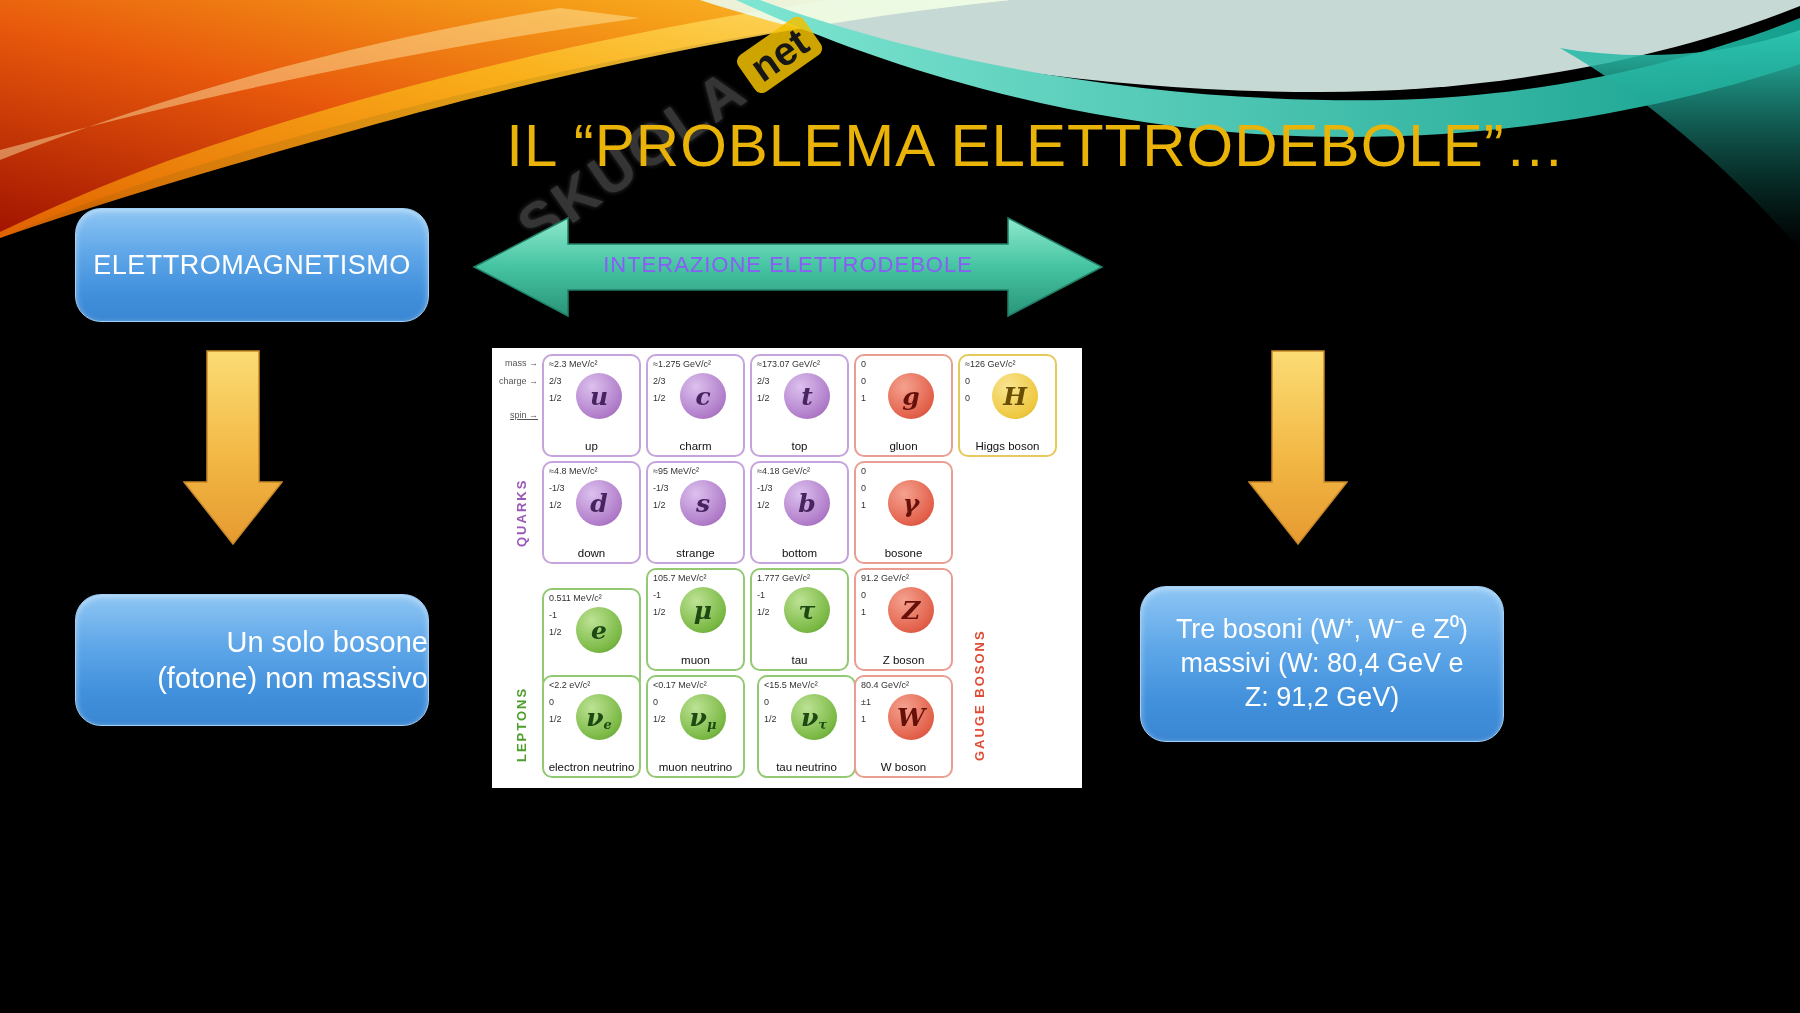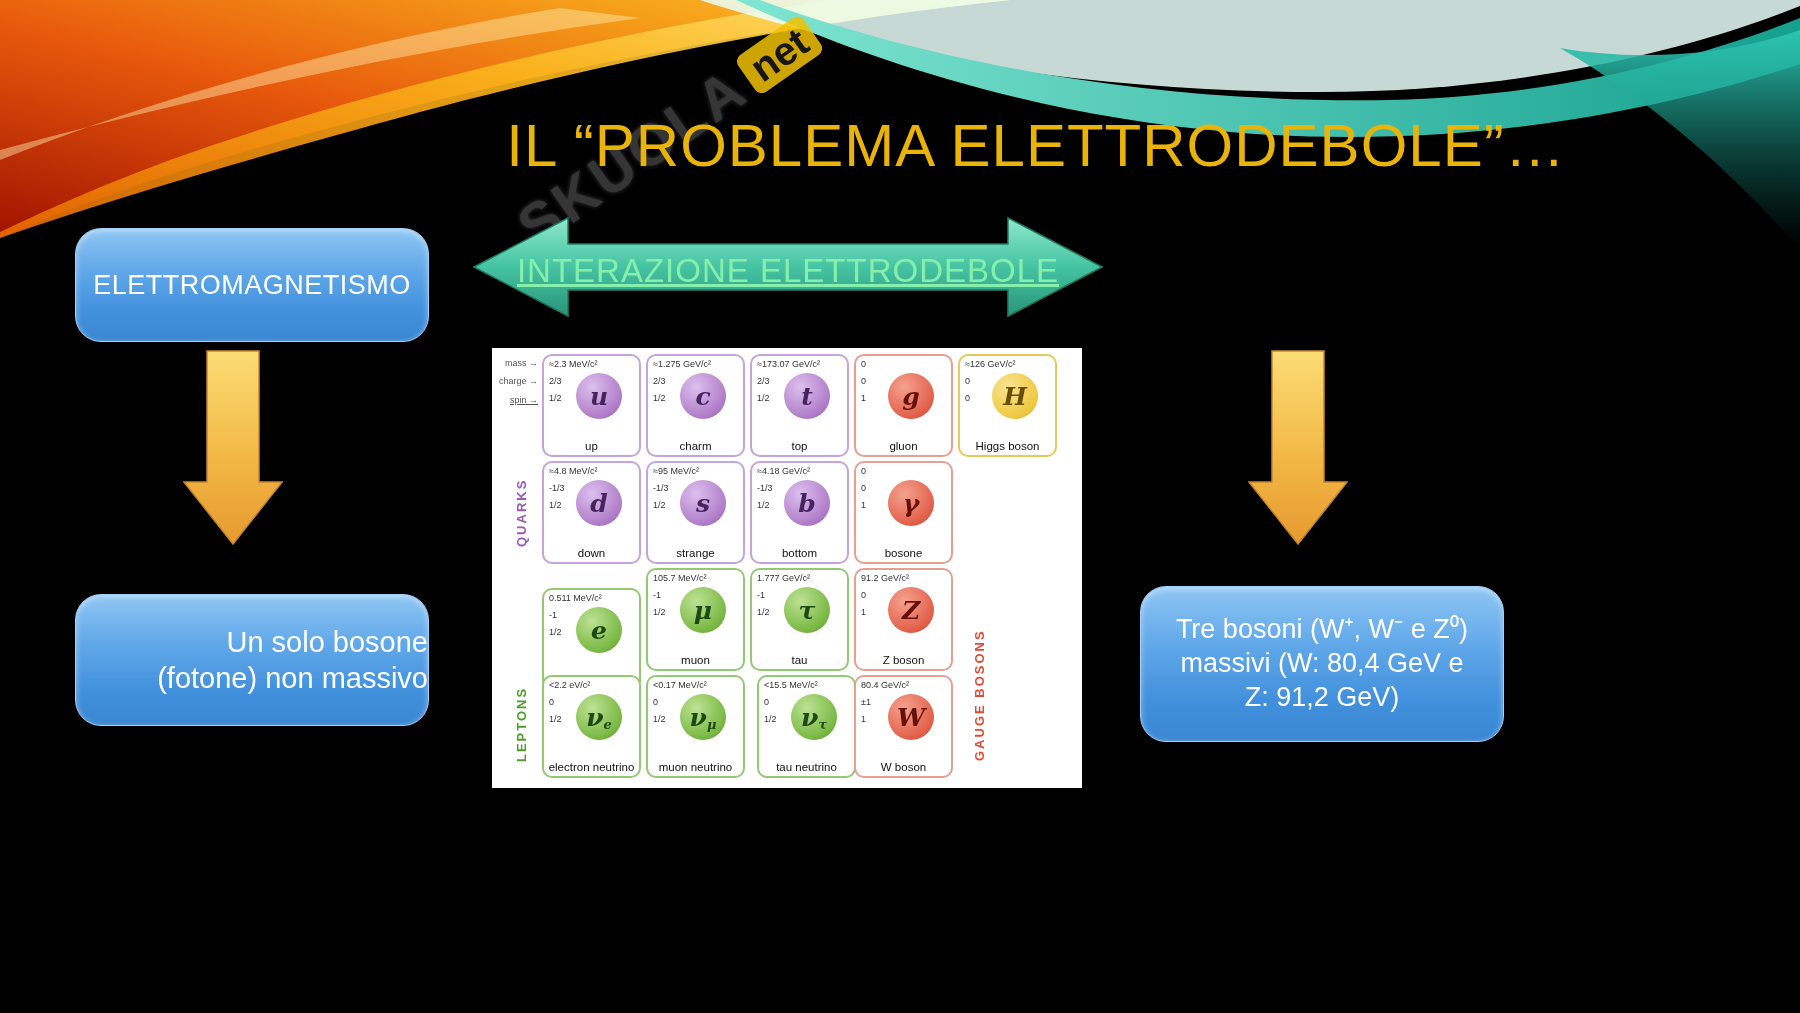--- a/index.html
+++ b/index.html
@@ -21,40 +21,40 @@
   .title{position:absolute;left:340px;top:95px;width:1360px;margin:16px;text-align:center;
          font-size:60px;font-weight:400;color:#eab308;letter-spacing:1px;z-index:2;}
 
   
   .bluebox{position:absolute;border-radius:26px;z-index:2;
            background:linear-gradient(180deg,#8ec6f4 0%,#5ea6e8 40%,#4190dc 75%,#3a86d2 100%);
            border:1px solid #9fd0f7;
            box-shadow:0 8px 18px rgba(0,0,0,0.55), inset 0 2px 6px rgba(255,255,255,0.45);
            color:#fff;display:flex;flex-direction:column;align-items:center;justify-content:center;
            text-align:center;}
-  .box-tl{left:75px;top:208px;width:352px;height:112px;font-size:27px;letter-spacing:0.5px;margin-top:20px;}
+  .box-tl{left:75px;top:208px;width:352px;height:112px;font-size:27px;letter-spacing:0.5px;}
   .box-tr{left:1136px;top:208px;width:356px;height:112px;font-size:27px;letter-spacing:0.5px;}
   .box-bl{left:75px;top:594px;width:352px;height:130px;font-size:29px;line-height:1.25;align-items:flex-end;}
   .box-br{left:1140px;top:586px;width:362px;height:154px;font-size:27px;line-height:1.25;}
 
   
   .arrow-wrap{position:absolute;left:468px;top:212px;width:640px;height:110px;z-index:2;}
   .arrow-wrap svg{position:absolute;left:0;top:0;}
-  .arrow-label{position:absolute;left:0;right:0;top:40px;text-align:center;font-size:33px;
-               color:#86efac;letter-spacing:1px;text-decoration:underline;}
+  .arrow-label{position:absolute;left:0;right:0;top:40px;text-align:center;font-size:22px;
+               color:#8b5cf6;letter-spacing:1px;}
 
   
   .down-arrow{position:absolute;width:100px;height:195px;z-index:2;}
   .da-left{left:183px;top:350px;}
   .da-right{left:1248px;top:350px;}
 
   
   .panel{position:absolute;left:492px;top:348px;width:590px;height:440px;background:#fff;z-index:2;}
   .prop-label{position:absolute;left:2px;width:44px;text-align:right;font-size:9px;color:#555;}
-  .pl-mass{top:10px;} .pl-charge{top:28px;} .pl-spin{top:47px;text-decoration:underline;}
+  .pl-mass{top:10px;} .pl-charge{top:28px;} .pl-spin{top:62px;text-decoration:underline;}
 
   .vlabel{position:absolute;writing-mode:vertical-rl;transform:rotate(180deg);
           font-weight:bold;font-size:13px;letter-spacing:2px;text-align:center;}
   .vl-quarks{left:22px;top:110px;height:110px;color:#9b59b6;}
   .vl-leptons{left:22px;top:318px;height:116px;color:#4e9e2c;}
   .vl-gauge{left:480px;top:262px;height:170px;color:#e04b33;}
 
   .tile{position:absolute;width:95px;height:99px;background:#fff;border:2px solid;border-radius:10px;}
   .tile.quark{border-color:#c5a3dc;}
   .tile.lepton{border-color:#94c973;}

